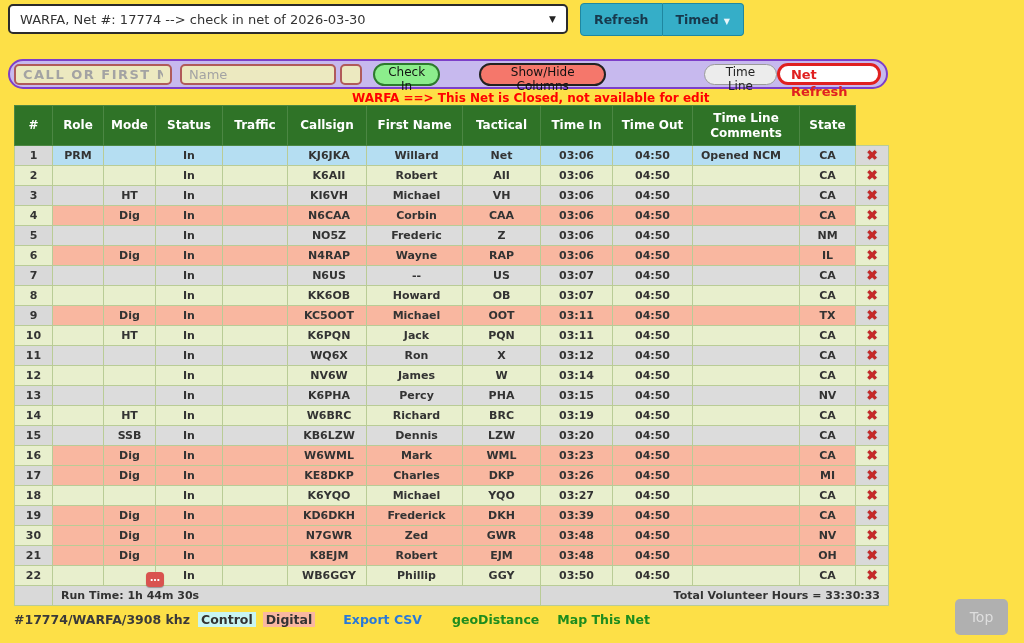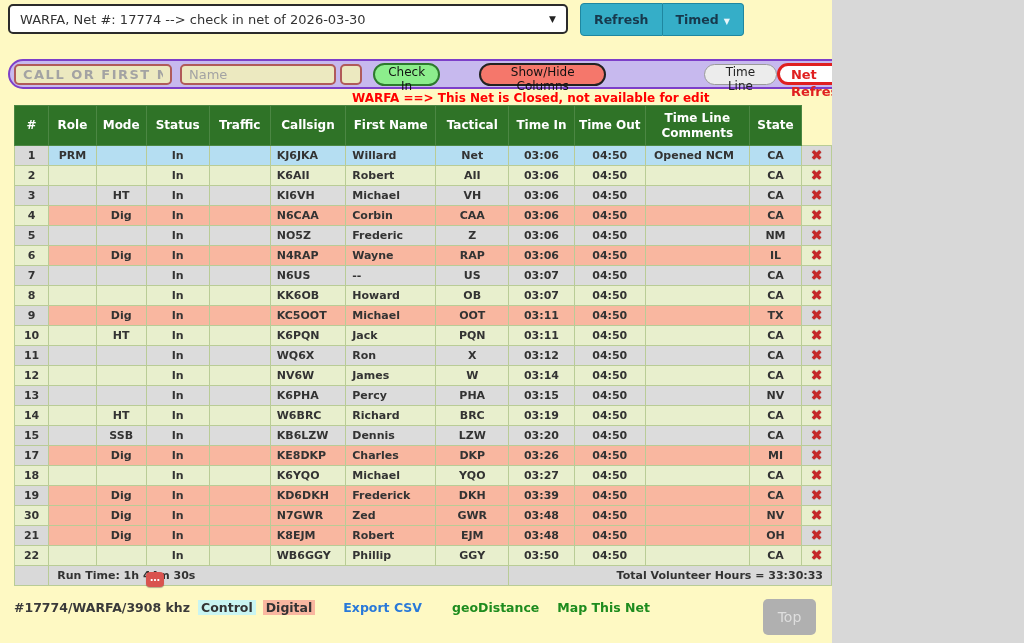--- a/index.html
+++ b/index.html
@@ -1,17 +1,17 @@
 <!DOCTYPE html>
 <html><head>
 <meta charset="utf-8">
 <style>
   html,body{margin:0;padding:0;}
   body{background:#d8d8d8;font-family:"DejaVu Sans","Liberation Sans",sans-serif;}
-  .page{position:relative;width:832px;height:643px;background:#fef9c3;overflow:hidden;}
+  .page{position:relative;width:1024px;height:643px;background:#fde047;overflow:hidden;}
 
   
   .net-select{position:absolute;left:8px;top:4px;width:560px;height:30px;background:#fff;
     border:2px solid #2b2b2b;border-radius:5px;display:flex;align-items:center;
     font-size:13px;color:#333;padding:0 10px;box-sizing:border-box;cursor:pointer;}
   .net-select .caret{margin-left:auto;font-size:9px;color:#222;}
   .btn-group{position:absolute;left:580px;top:3px;display:flex;}
   .btn-teal{background:#35aec8;border:1px solid #1f87a0;color:#17394d;font-weight:600;
     font-size:12.5px;height:33px;padding:0 13px;cursor:pointer;font-family:inherit;}
   .btn-teal.first{border-radius:4px 0 0 4px;border-right:1px solid #1f87a0;}
@@ -45,40 +45,40 @@
     border:1px solid #4c8743;padding:1px 2px;line-height:1.25;}
   table.net th.del-head{background:transparent;border:none;}
   table.net td{height:19px;font-size:11px;font-weight:bold;color:#333;border:1px solid #b9cc96;
     padding:0 2px;white-space:nowrap;overflow:hidden;}
   tr.r-blue td{background:#b5def2;}
   tr.r-green td{background:#e8efcd;}
   tr.r-gray td{background:#dcdcdc;}
   tr.r-salmon td{background:#f9b7a0;}
   table.net td.c-gray{background:#d9d9d9;}
   table.net td.c-green{background:#e8efcd;}
-  table.net td:nth-child(6),table.net td:nth-child(7){text-align:left;padding-left:6px;}
+  table.net td:nth-child(6),table.net td:nth-child(7){text-align:center;padding-left:6px;}
   table.net td:nth-child(11){text-align:left;padding-left:8px;}
   table.net td{text-align:center;}
   .del-x{color:#c62828;font-size:14px;line-height:14px;cursor:pointer;text-shadow:0 0 1px #8f1414;}
   tfoot td{background:#d9d9d9;font-weight:bold;color:#333;font-size:11.5px;}
   tfoot td.runtime{text-align:left;padding-left:8px;}
   tfoot td.total{text-align:right;padding-right:8px;}
 
   .dots-badge{position:absolute;left:146px;top:572px;width:18px;height:15px;background:#d9534f;
     border-radius:4px;color:#fff;font-size:10px;line-height:11px;text-align:center;font-weight:bold;
     box-shadow:0 1px 1px rgba(0,0,0,.3);cursor:pointer;}
 
   
   .bottom-bar{position:absolute;left:14px;top:600px;display:flex;align-items:baseline;font-size:12.5px;}
   .net-info{font-weight:bold;color:#3a3a3a;}
   .tag{font-weight:bold;color:#333;padding:0 3px;margin-left:7px;}
   .tag.control{background:#c9f5f2;margin-left:8px;}
   .tag.digital{background:#f9b7a0;}
   .link{font-weight:bold;cursor:pointer;text-decoration:none;}
-  .link.export{color:#2979d9;margin-left:28px;}
+  .link.export{color:#2979d9;margin-left:28px;margin-top:12px;}
   .link.geo{color:#1e8c1e;margin-left:30px;}
   .link.map{color:#1e8c1e;margin-left:18px;}
 
   .top-btn{position:absolute;right:16px;bottom:8px;width:53px;height:36px;background:#b0b0b0;
     border:none;border-radius:5px;color:#dedede;font-size:14px;font-family:inherit;cursor:pointer;}
 </style>
 </head>
 <body>
 
 <div class="page">
@@ -357,20 +357,35 @@
           <td>KB6LZW</td>
           <td>Dennis</td>
           <td>LZW</td>
           <td>03:20</td>
           <td>04:50</td>
           <td></td>
           <td>CA</td>
           <td class="c-gray"><span class="del-x">✖</span></td>
         </tr>
         <tr class="r-salmon">
+          <td class="c-green">16</td>
+          <td></td>
+          <td>Dig</td>
+          <td>In</td>
+          <td></td>
+          <td>W6WML</td>
+          <td>Mark</td>
+          <td>WML</td>
+          <td>03:23</td>
+          <td>04:50</td>
+          <td></td>
+          <td>CA</td>
+          <td class="c-green"><span class="del-x">✖</span></td>
+        </tr>
+        <tr class="r-salmon">
           <td class="c-gray">17</td>
           <td></td>
           <td>Dig</td>
           <td>In</td>
           <td></td>
           <td>KE8DKP</td>
           <td>Charles</td>
           <td>DKP</td>
           <td>03:26</td>
           <td>04:50</td>

